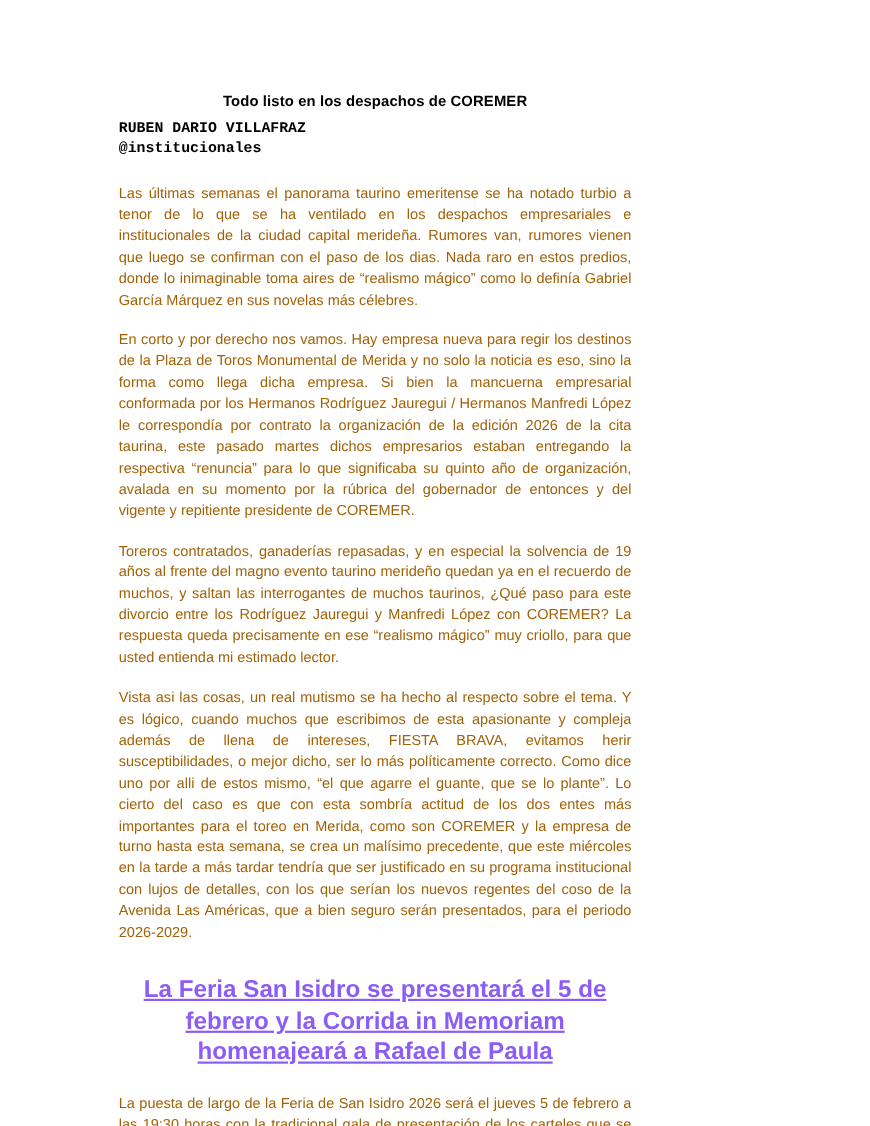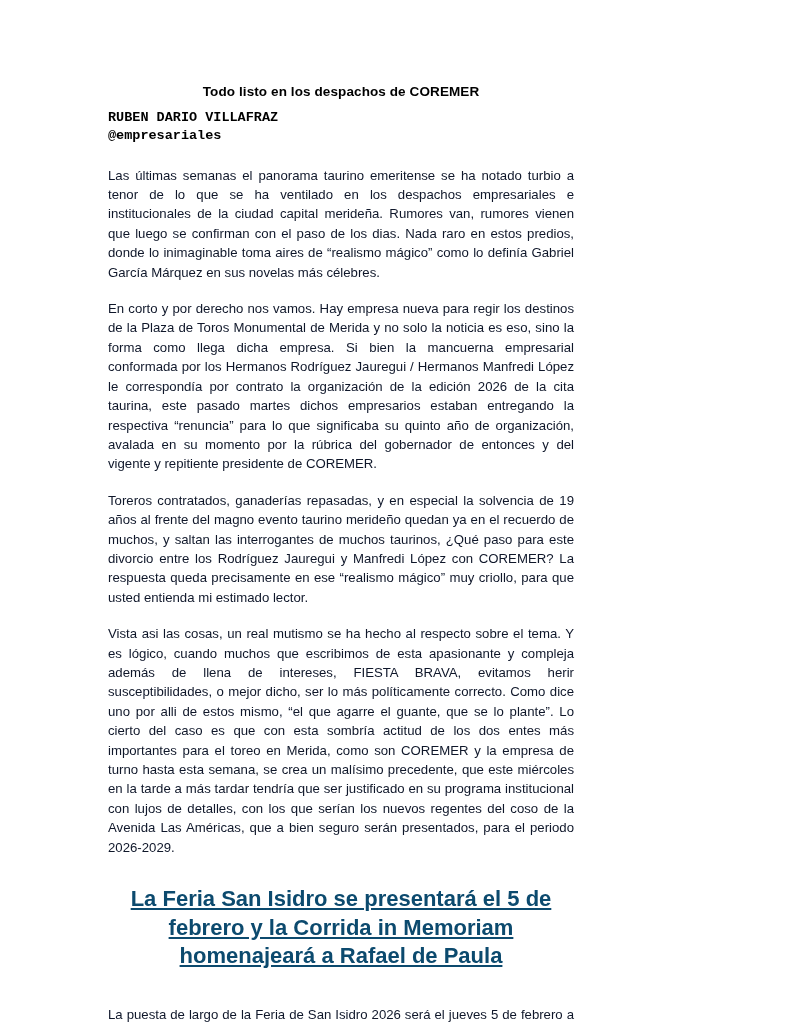--- a/index.html
+++ b/index.html
@@ -49,47 +49,47 @@
   }
   .byline .handle {
     display: block;
     font-weight: bold;
   }
   p.body {
     font-size: 13.2px;
     line-height: 1.47;
     text-align: justify;
     margin: 0 0 17px 0;
-    color: #0f172a;
+    color: #a16207;
     hyphens: none;
   }
   p.body:last-of-type {
     margin-bottom: 0;
   }
   .sub-headline {
     text-align: center;
     font-size: 22px;
     font-weight: bold;
-    color: #0c4a6e;
+    color: #8b5cf6;
     text-decoration: underline;
     line-height: 1.3;
-    margin: 28px 0 34px 0;
+    margin: 28px 0 22px 0;
   }
 </style>
 </head>
 <body>
 
 <div class="page">
 
   <div class="kicker">Todo listo en los despachos de COREMER</div>
 
 
   <div class="byline">
     <span>RUBEN DARIO VILLAFRAZ</span>
-    <span class="handle">@empresariales</span>
+    <span class="handle">@institucionales</span>
   </div>
 
   <p class="body">Las últimas semanas el panorama taurino emeritense se ha notado turbio a tenor de lo que se ha ventilado en los despachos empresariales e institucionales de la ciudad capital merideña. Rumores van, rumores vienen que luego se confirman con el paso de los dias. Nada raro en estos predios, donde lo inimaginable toma aires de “realismo mágico” como lo definía Gabriel García Márquez en sus novelas más célebres.</p>
   <p class="body">En corto y por derecho nos vamos. Hay empresa nueva para regir los destinos de la Plaza de Toros Monumental de Merida y no solo la noticia es eso, sino la forma como llega dicha empresa. Si bien la mancuerna empresarial conformada por los Hermanos Rodríguez Jauregui / Hermanos Manfredi López le correspondía por contrato la organización de la edición 2026 de la cita taurina, este pasado martes dichos empresarios estaban entregando la respectiva “renuncia” para lo que significaba su quinto año de organización, avalada en su momento por la rúbrica del gobernador de entonces y del vigente y repitiente presidente de COREMER.</p>
   <p class="body">Toreros contratados, ganaderías repasadas, y en especial la solvencia de 19 años al frente del magno evento taurino merideño quedan ya en el recuerdo de muchos, y saltan las interrogantes de muchos taurinos, ¿Qué paso para este divorcio entre los Rodríguez Jauregui y Manfredi López con COREMER? La respuesta queda precisamente en ese “realismo mágico” muy criollo, para que usted entienda mi estimado lector.</p>
   <p class="body">Vista asi las cosas, un real mutismo se ha hecho al respecto sobre el tema. Y es lógico, cuando muchos que escribimos de esta apasionante y compleja además de llena de intereses, FIESTA BRAVA, evitamos herir susceptibilidades, o mejor dicho, ser lo más políticamente correcto. Como dice uno por alli de estos mismo, “el que agarre el guante, que se lo plante”. Lo cierto del caso es que con esta sombría actitud de los dos entes más importantes para el toreo en Merida, como son COREMER y la empresa de turno hasta esta semana, se crea un malísimo precedente, que este miércoles en la tarde a más tardar tendría que ser justificado en su programa institucional con lujos de detalles, con los que serían los nuevos regentes del coso de la Avenida Las Américas, que a bien seguro serán presentados, para el periodo 2026-2029.</p>
 
   <h2 class="sub-headline">La Feria San Isidro se presentará el 5 de febrero y la Corrida in Memoriam homenajeará a Rafael de Paula</h2>
 
   <p class="body">La puesta de largo de la Feria de San Isidro 2026 será el jueves 5 de febrero a las 19:30 horas con la tradicional gala de presentación de los carteles que se celebrará como viene siendo habitual en el mismo ruedo de la plaza de toros de Las Ventas, según ha adelantado este pasado martes el programa El Toril, de Onda Madrid. Además, la corrida</p>

